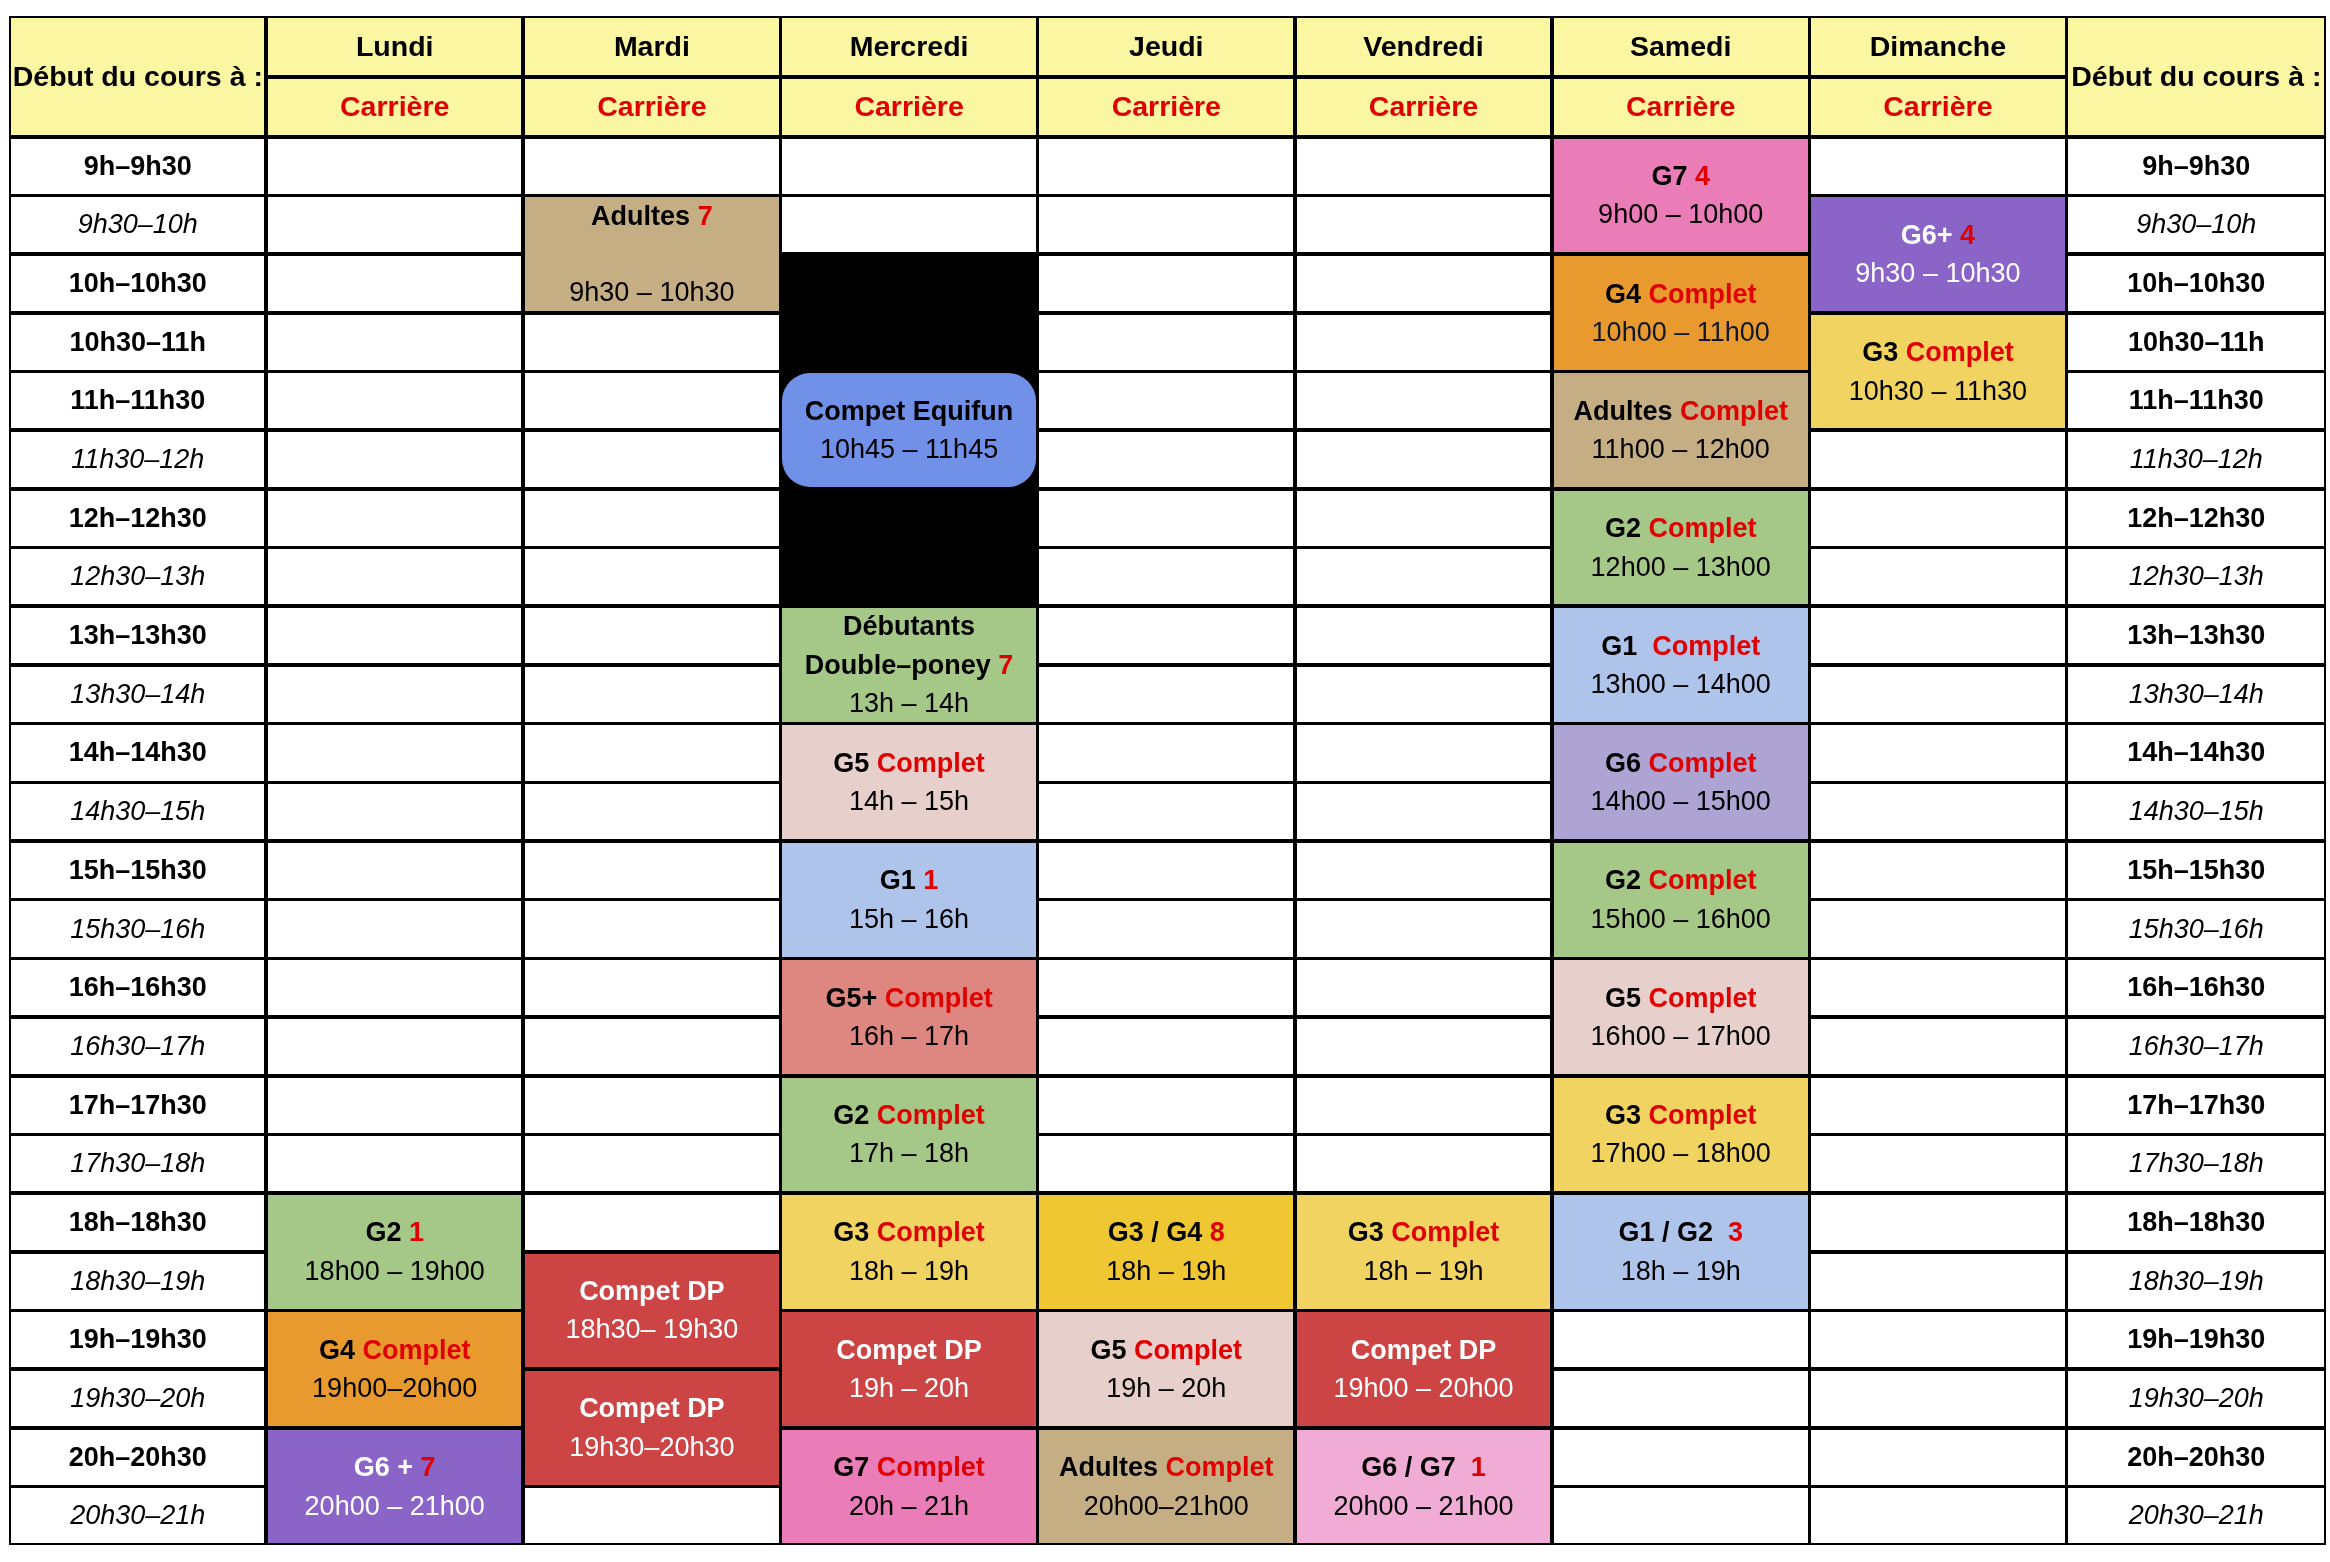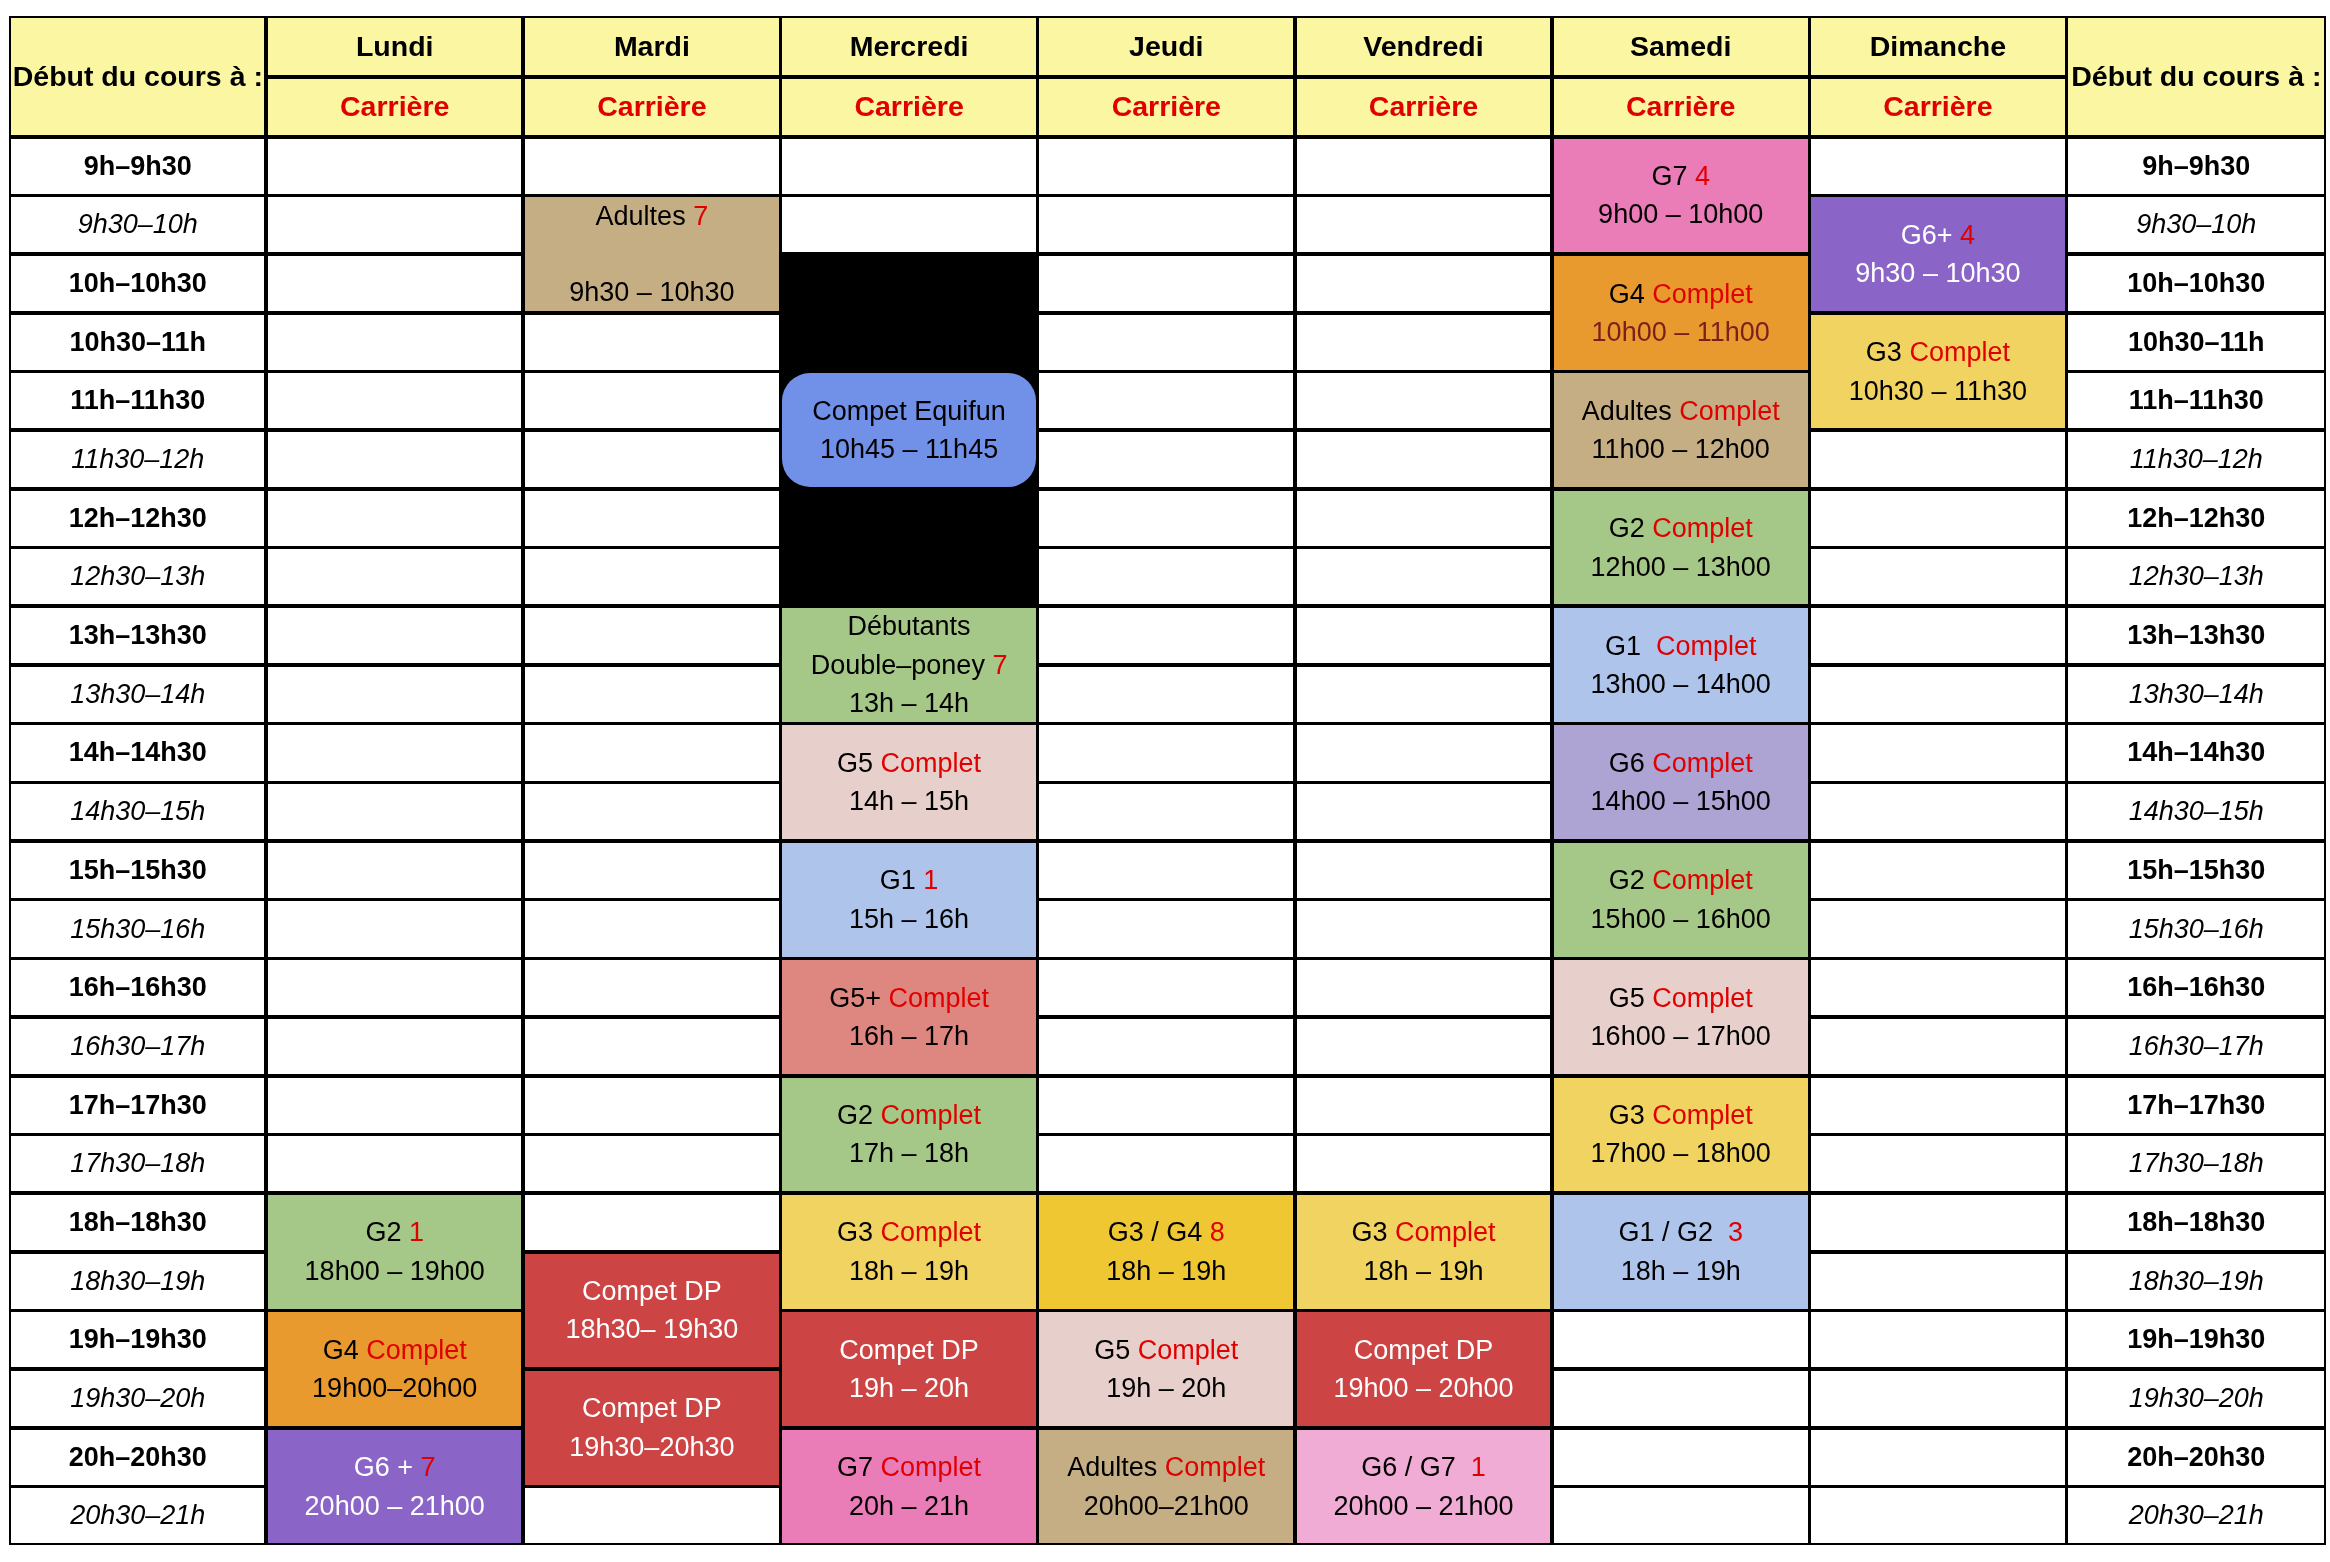--- a/index.html
+++ b/index.html
@@ -25,21 +25,21 @@
     background:#fff;
     display:flex;align-items:center;justify-content:center;
     text-align:center;overflow:hidden;
   }
   .hdr{font-weight:bold;font-size:28.5px;}
   .carr{font-weight:bold;font-size:28.5px;color:var(--accent,#e00000);}
   .time{font-size:27px;}
   .tb{font-weight:bold;}
   .ti{font-style:italic;}
   .blk{flex-direction:column;font-size:27px;line-height:1.42;}
-  .blk .t{font-weight:normal;}
+  .blk .t{font-weight:bold;}
   .line{white-space:pre;}
 </style>
 </head>
 <body>
 
 <div class="page">
   <div id="grid">
       <div class="c hdr" style="grid-area: 1 / 1 / span 2; background: rgb(251, 246, 162);">Début du cours à :</div>
       <div class="c hdr" style="grid-area: 1 / 9 / span 2; background: rgb(251, 246, 162);">Début du cours à :</div>
       <div class="c hdr" style="grid-area: 1 / 2; background: rgb(251, 246, 162);">Lundi</div>
@@ -188,21 +188,21 @@
       <div class="c blk" style="grid-area: 25 / 6 / span 2; background: rgb(241, 172, 213);">
         <div class="line t"><span style="color: rgb(0, 0, 0);">G6 / G7  </span><span style="color: rgb(224, 0, 0);">1</span></div>
         <div class="line"><span style="color: rgb(0, 0, 0);">20h00 – 21h00</span></div>
       </div>
       <div class="c blk" style="grid-area: 3 / 7 / span 2; background: rgb(234, 124, 184);">
         <div class="line t"><span style="color: rgb(0, 0, 0);">G7 </span><span style="color: rgb(224, 0, 0);">4</span></div>
         <div class="line"><span style="color: rgb(0, 0, 0);">9h00 – 10h00</span></div>
       </div>
       <div class="c blk" style="grid-area: 5 / 7 / span 2; background: rgb(233, 154, 46);">
         <div class="line t"><span style="color: rgb(0, 0, 0);">G4 </span><span style="color: rgb(224, 0, 0);">Complet</span></div>
-        <div class="line"><span style="color: #7f1d1d;">10h00 – 11h00</span></div>
+        <div class="line"><span style="color: #0f172a;">10h00 – 11h00</span></div>
       </div>
       <div class="c blk" style="grid-area: 7 / 7 / span 2; background: rgb(197, 174, 132);">
         <div class="line t"><span style="color: rgb(0, 0, 0);">Adultes </span><span style="color: rgb(224, 0, 0);">Complet</span></div>
         <div class="line"><span style="color: rgb(0, 0, 0);">11h00 – 12h00</span></div>
       </div>
       <div class="c blk" style="grid-area: 9 / 7 / span 2; background: rgb(165, 199, 135);">
         <div class="line t"><span style="color: rgb(0, 0, 0);">G2 </span><span style="color: rgb(224, 0, 0);">Complet</span></div>
         <div class="line"><span style="color: rgb(0, 0, 0);">12h00 – 13h00</span></div>
       </div>
       <div class="c blk" style="grid-area: 11 / 7 / span 2; background: rgb(175, 196, 235);">

